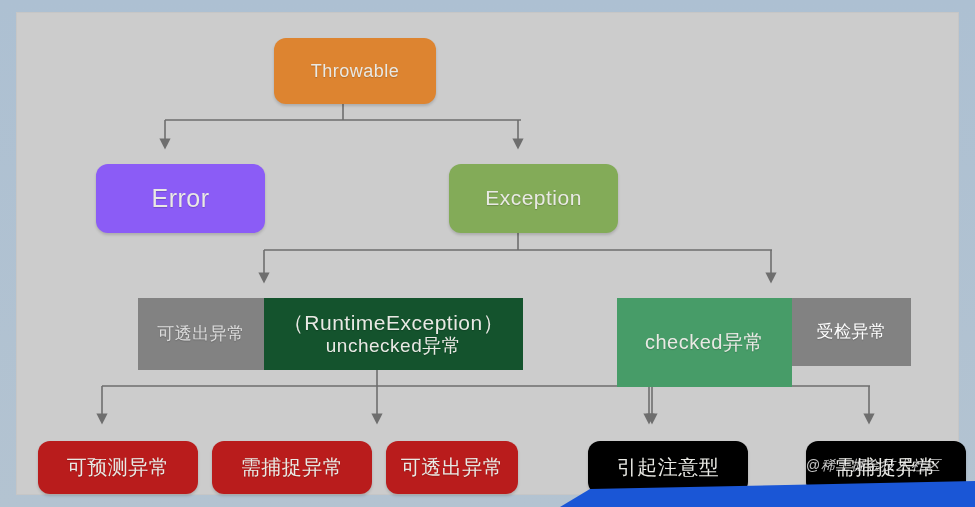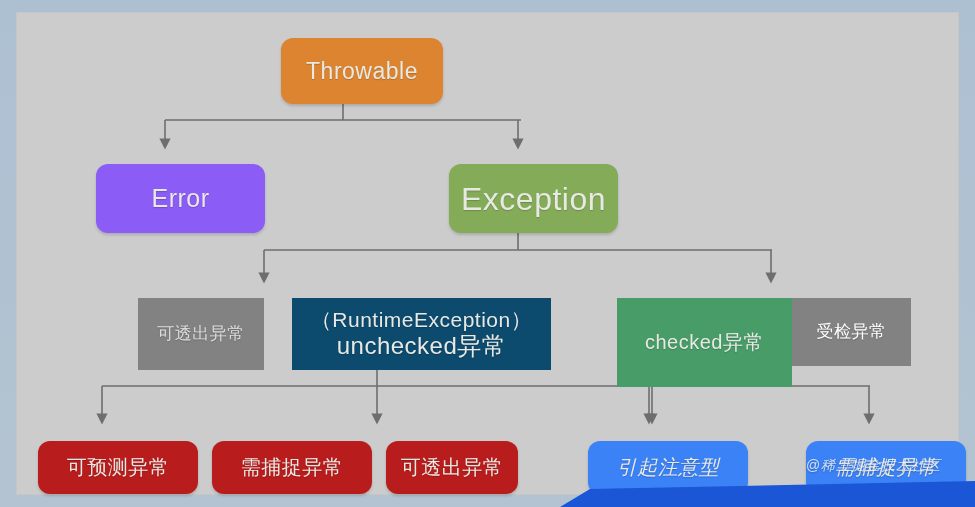--- a/index.html
+++ b/index.html
@@ -44,67 +44,66 @@
     text-shadow: 0 1px 1px rgba(0,0,0,0.18);
     user-select: none;
   }
   .rounded {
     border-radius: 12px;
     box-shadow: 0 2px 3px rgba(0,0,0,0.16);
   }
   .sharp { border-radius: 0; }
 
   .n-throwable {
-    left: 265px; top: 26px; width: 162px; height: 66px;
+    left: 258px; top: 26px; width: 162px; height: 66px;
     background: #dd8430;
-    font-size: 23px;
+    font-size: 18px;
   }
   .n-error {
     left: 80px; top: 152px; width: 169px; height: 69px;
     background: #8b5cf6;
     font-size: 25px;
   }
   .n-exception {
     left: 433px; top: 152px; width: 169px; height: 69px;
     background: #83ab58;
-    font-size: 32px;
+    font-size: 21px;
   }
 
   
   .n-unchecked-label {
     left: 122px; top: 286px; width: 126px; height: 72px;
     background: #828282;
     font-size: 17px;
     color: #dcdcdc;
   }
   .n-runtime {
     left: 248px; top: 286px; width: 259px; height: 72px;
-    background: #0c4a6e;
+    background: #14532d;
     font-size: 21px;
     flex-direction: column;
     line-height: 1.15;
-    margin-left: 28px;
-  }
-  .n-runtime .line2 { font-size: 24px; }
+  }
+  .n-runtime .line2 { font-size: 19px; }
 
   .n-checked {
     left: 601px; top: 286px; width: 175px; height: 89px;
     background: #479c68;
     font-size: 20px;
   }
   .n-checked-label {
     left: 776px; top: 286px; width: 119px; height: 68px;
     background: #828282;
     font-size: 17px;
     color: #ffffff;
   }
 
   .leaf { height: 53px; font-size: 20px; }
   .leaf-blue { background: #b91c1c; }
-  .leaf-green { background: #3b82f6; font-style: italic; }
+  .leaf-green { background: #000000; }
 
   .n-leaf1 { left: 22px;  top: 429px; width: 160px; }
   .n-leaf2 { left: 196px; top: 429px; width: 160px; text-align: right; }
   .n-leaf3 { left: 370px; top: 429px; width: 132px; }
   .n-leaf4 { left: 572px; top: 429px; width: 160px; }
   .n-leaf5 { left: 790px; top: 429px; width: 160px; }
 
   
   #connectors {
     position: absolute;

